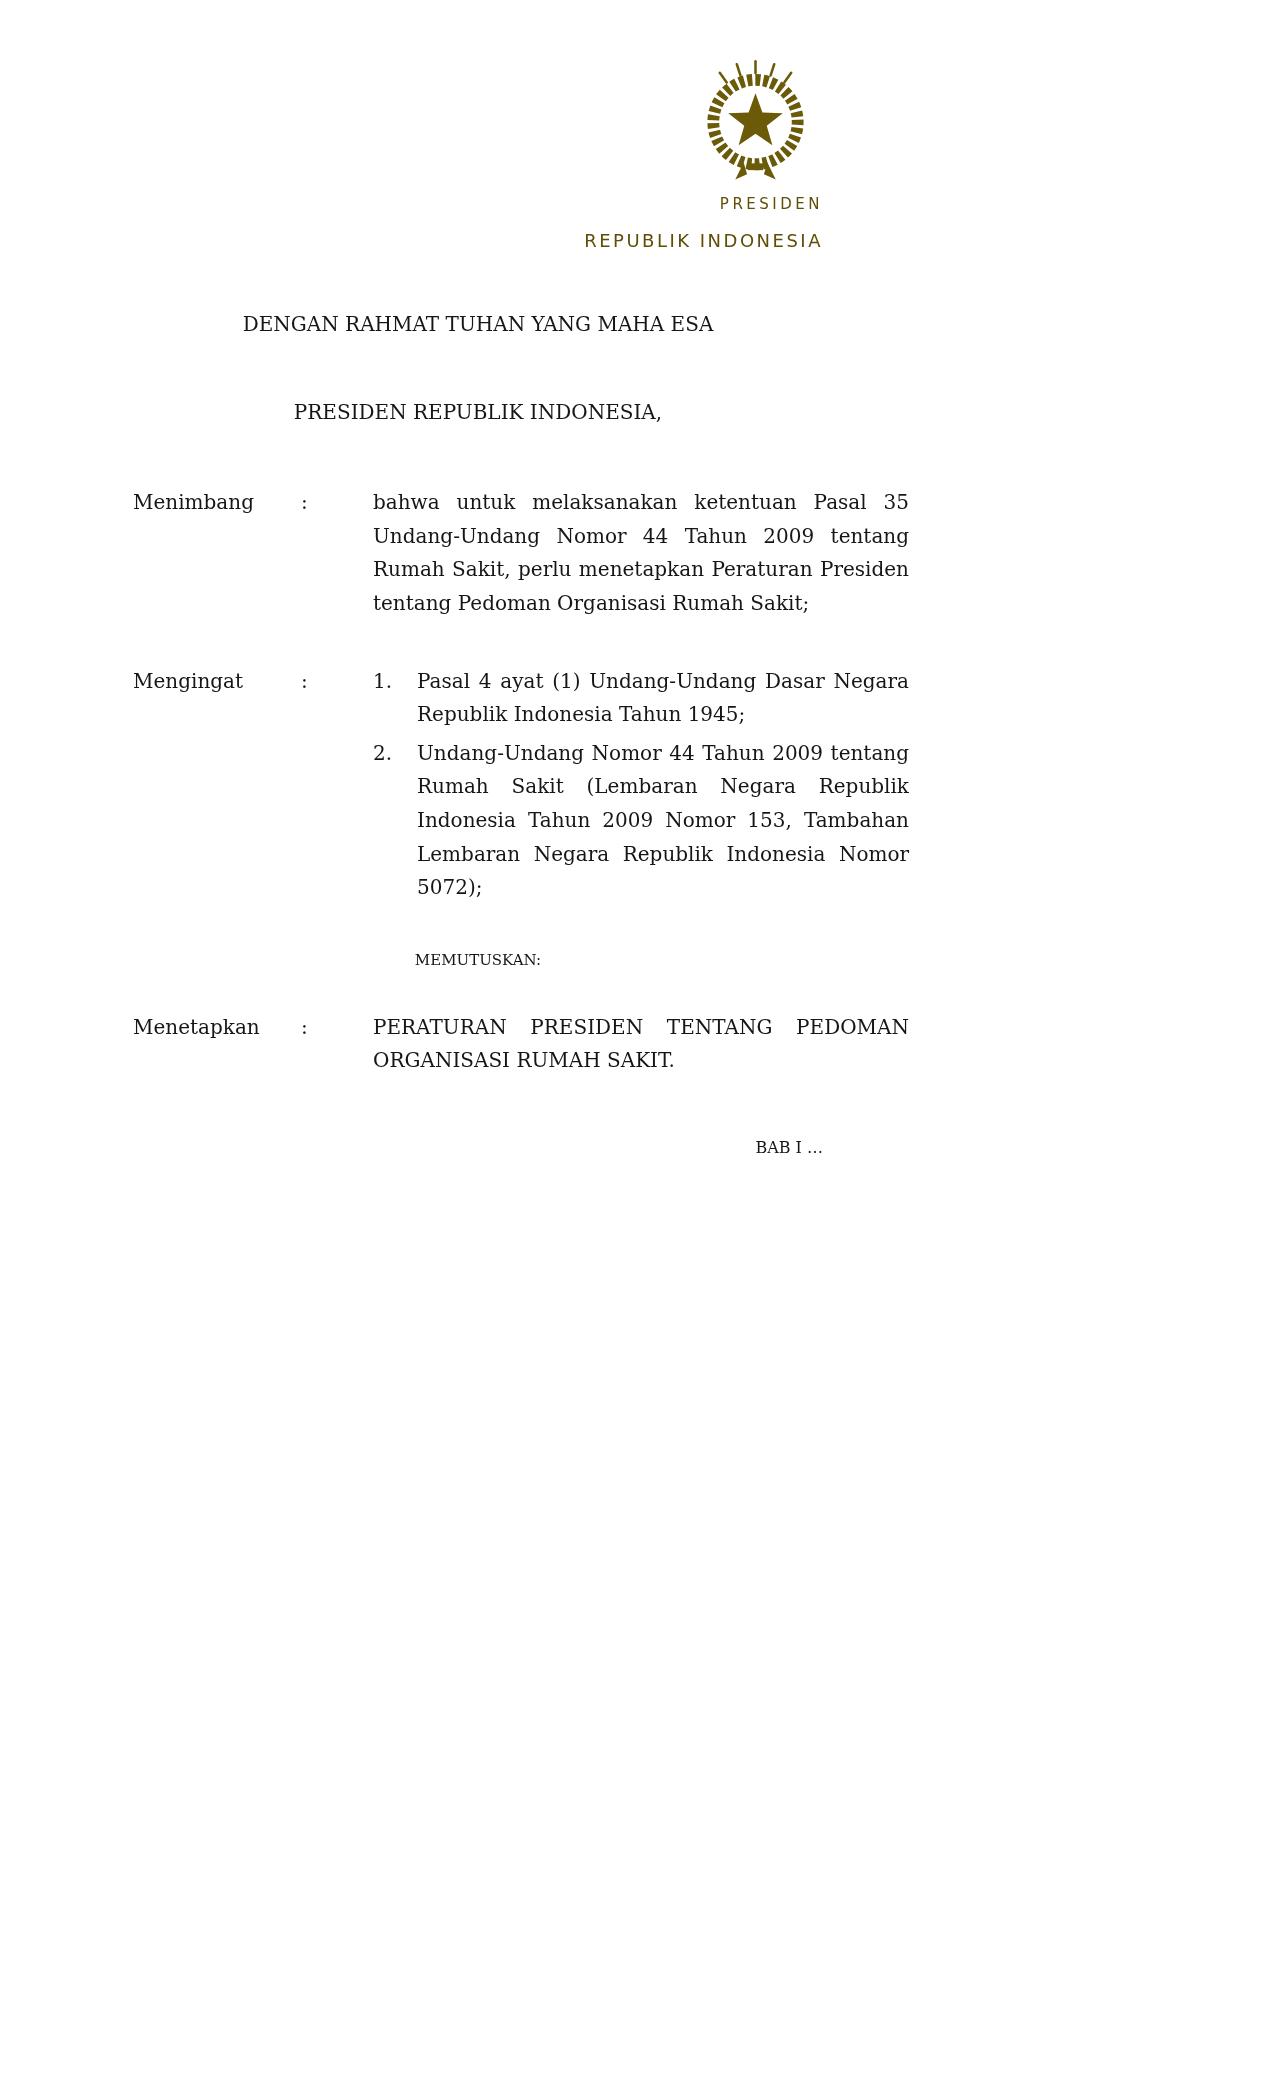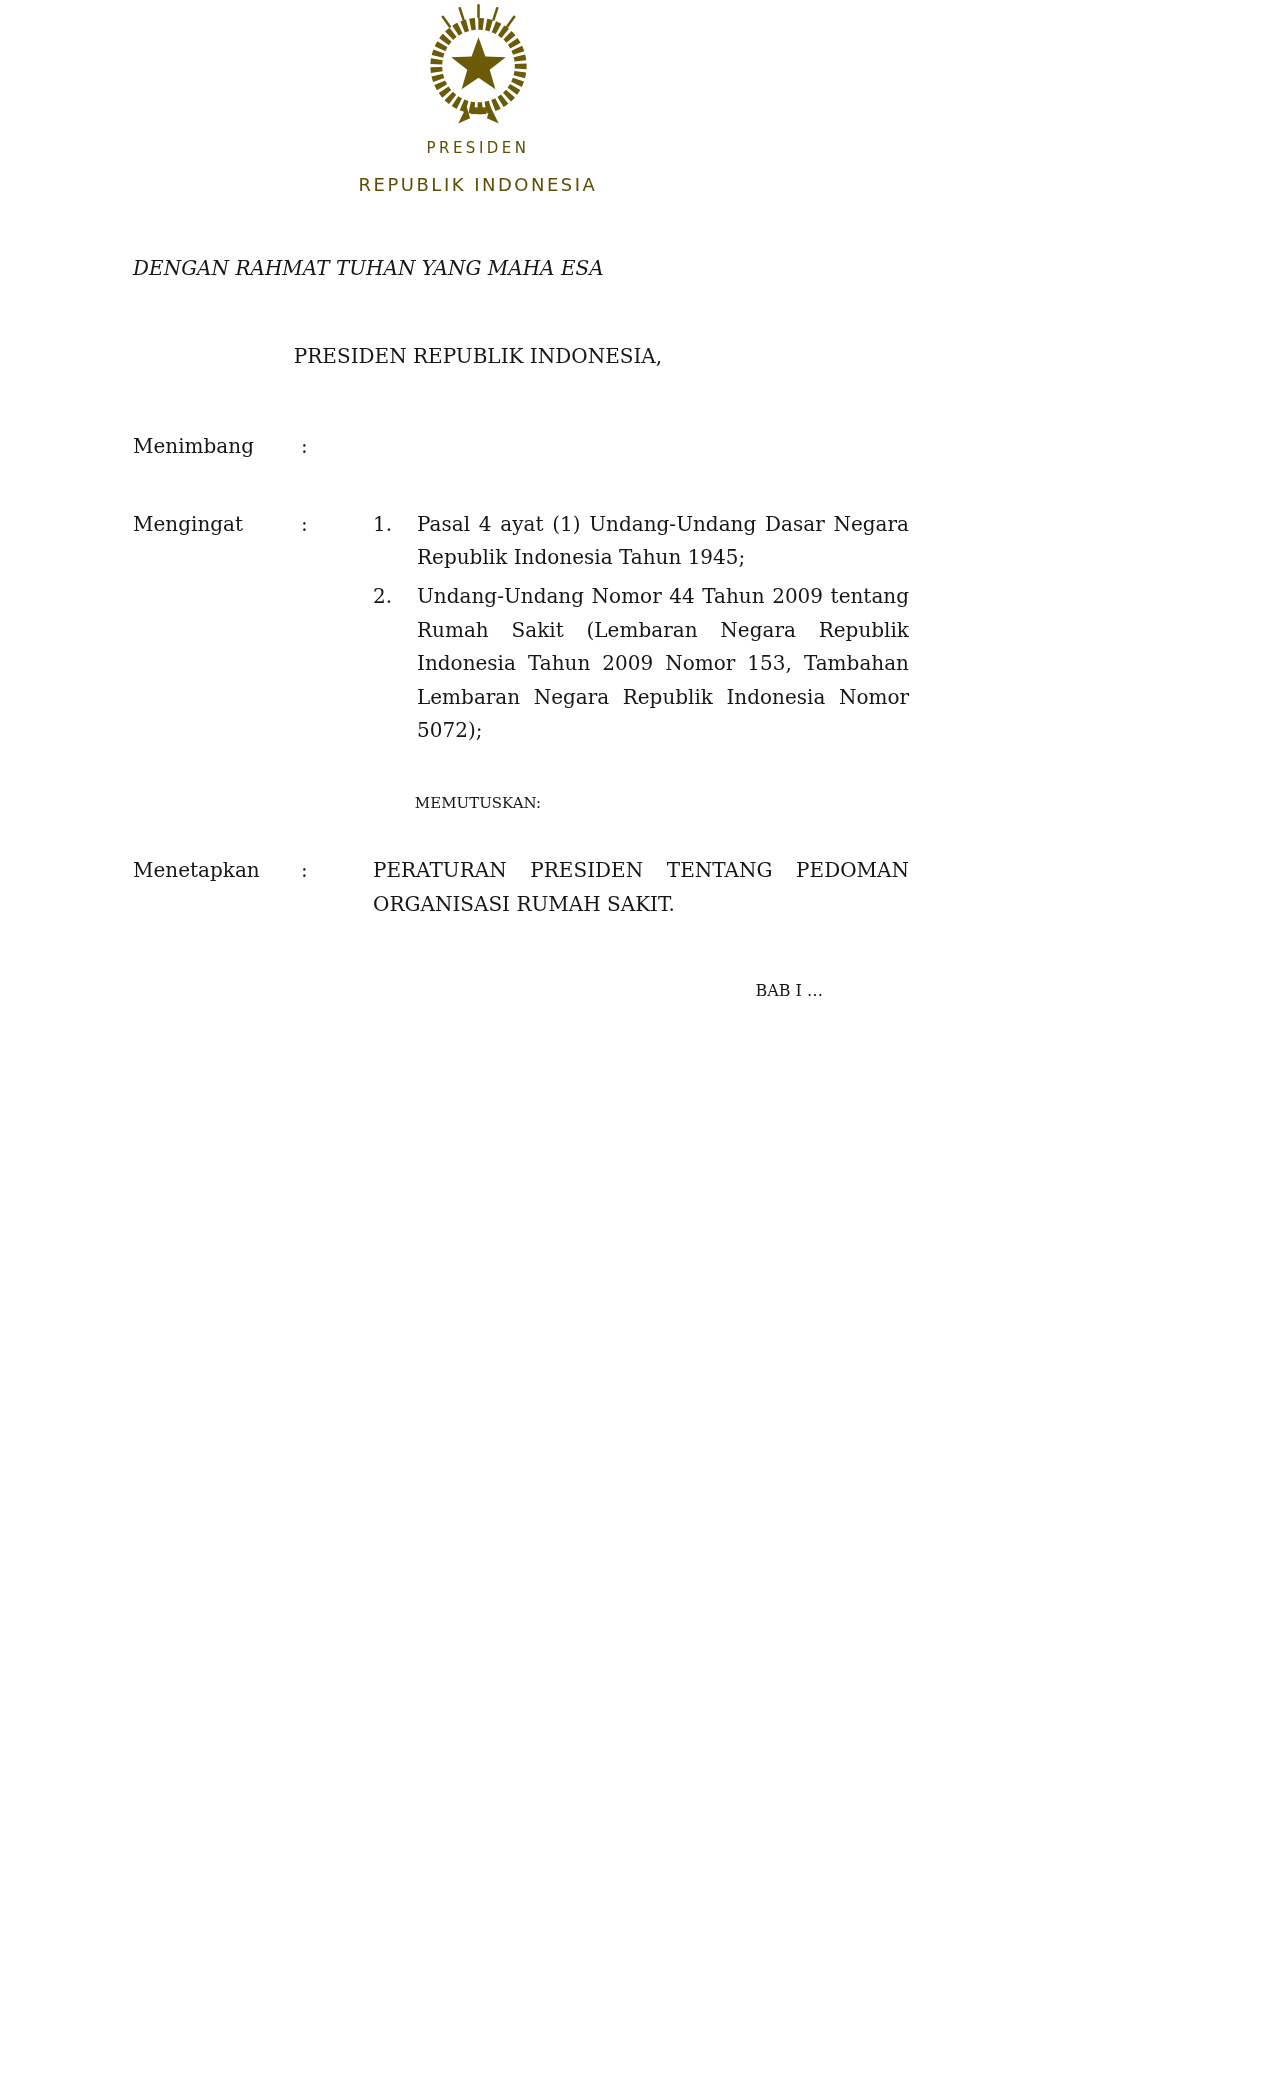--- a/index.html
+++ b/index.html
@@ -10,37 +10,37 @@
     background:#ffffff;
     font-family:"DejaVu Serif", "Liberation Serif", serif;
     color:#161616;
     overflow:hidden;
   }
   .content {
     position:absolute; left:133px; top:0;
     width:690px;
   }
   
-  .emblem-wrap { text-align:center; }
+  .emblem-wrap { padding-top:56px; text-align:right; }
   .emblem-wrap svg { display:inline-block; }
   .emblem-caption {
     margin-top:8px;
     font-family:"DejaVu Sans", "Liberation Sans", sans-serif;
     color:#5e4e06;
     line-height:1.25;
   }
   .emblem-caption .cap1 { font-size:15px; letter-spacing:3.5px; }
   .emblem-caption .cap2 { font-size:18px; letter-spacing:2.5px; margin-top:16px; }
 
   
   .doc-title { margin-top:84px; text-align:center; font-size:20px; }
   .doc-title .line { margin:0 0 23px 0; }
   .doc-title .line.nomor { word-spacing:8px; }
 
-  .invocation { margin-top:60px; font-size:20px;font-style:italic; }
+  .invocation { margin-top:60px; text-align:center; font-size:20px; }
   .authority  { margin-top:64px; text-align:center; font-size:20px; }
 
   
   .section {
     display:grid;
     grid-template-columns:125px 29px 536px;
     font-size:20px;
     line-height:1.68;
     gap:43px;
   }
@@ -98,20 +98,21 @@
     </div>
 
 
     <div class="invocation">DENGAN RAHMAT TUHAN YANG MAHA ESA</div>
 
     <div class="authority">PRESIDEN REPUBLIK INDONESIA,</div>
 
     <div class="section sec-menimbang">
       <div class="sec-label">Menimbang</div>
       <div class="sec-colon">:</div>
+      <div class="para">bahwa untuk melaksanakan ketentuan Pasal 35 Undang-Undang Nomor 44 Tahun 2009 tentang Rumah Sakit, perlu menetapkan Peraturan Presiden tentang Pedoman Organisasi Rumah Sakit;</div>
     </div>
 
     <div class="section sec-mengingat">
       <div class="sec-label">Mengingat</div>
       <div class="sec-colon">:</div>
       <div class="items">
         <div class="item">
           <div class="item-num">1.</div>
           <div class="item-text">Pasal 4 ayat (1) Undang-Undang Dasar Negara Republik Indonesia Tahun 1945;</div>
         </div>

